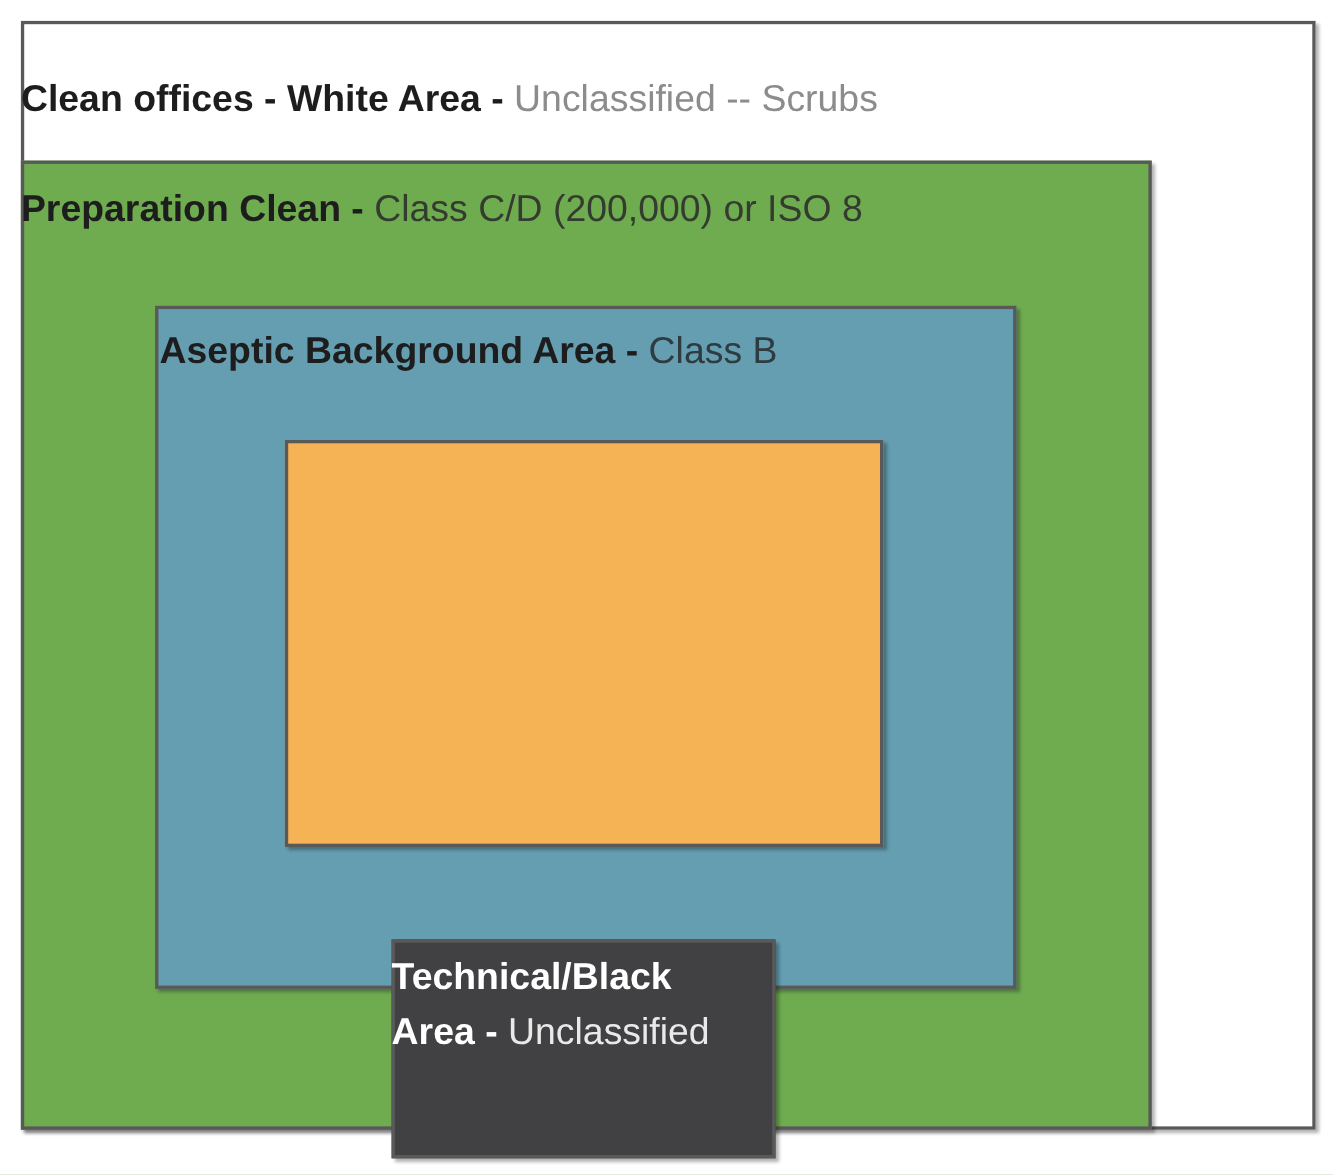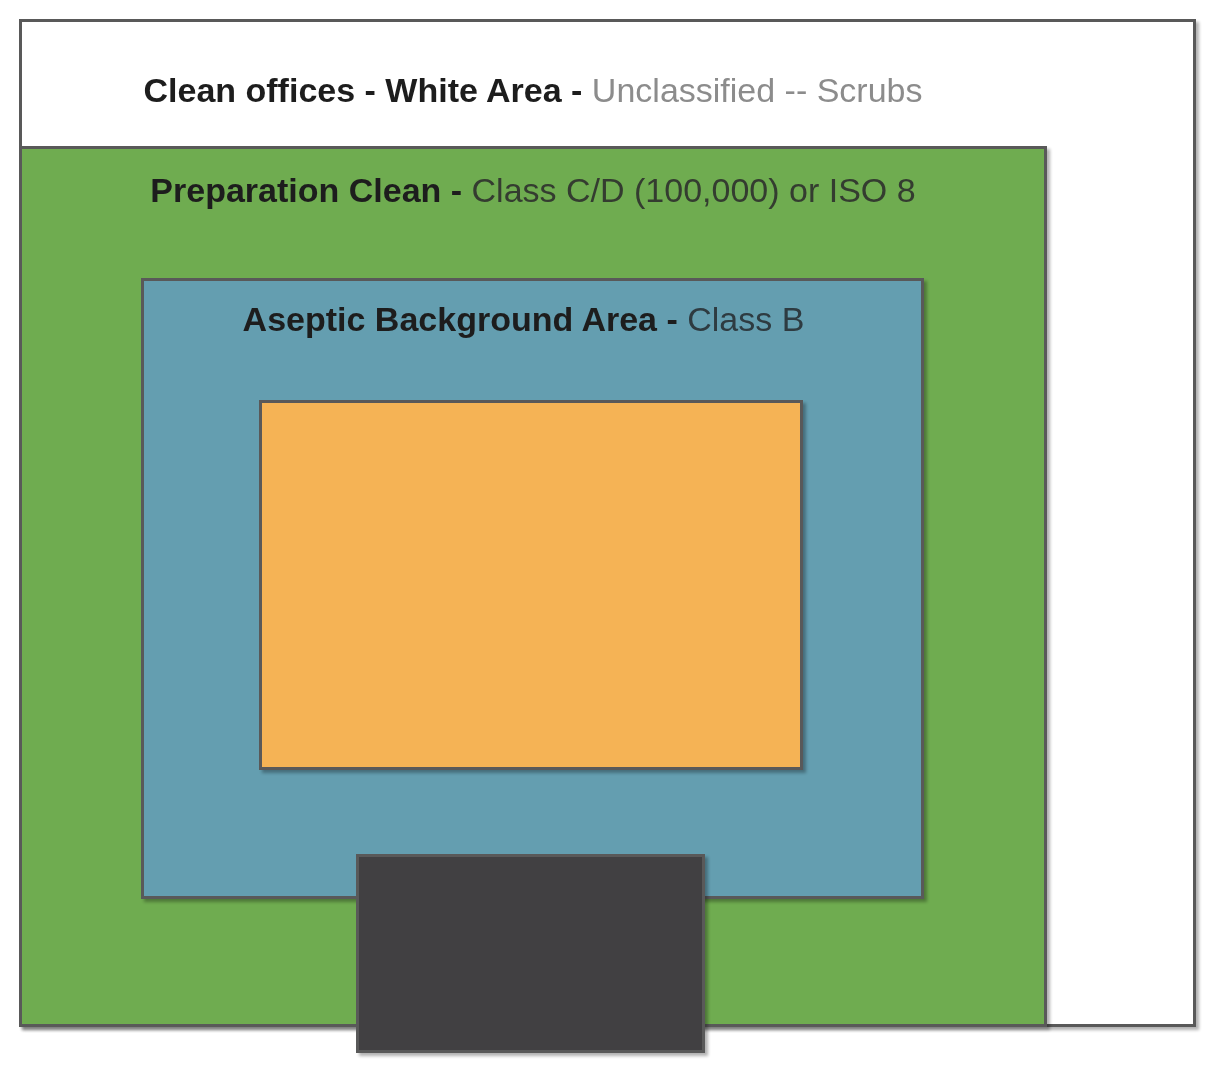--- a/index.html
+++ b/index.html
@@ -19,21 +19,20 @@
     box-shadow: 3px 3px 3px rgba(0,0,0,0.30);
   }
   #outer-box  { left: 19px;  top: 19px;  width: 1177px; height: 1008px; background: var(--white, #ffffff); }
   #green-box  { left: 19px;  top: 146px; width: 1028px; height: 881px;  background: var(--green, #6FAC50); }
   #blue-box   { left: 141px; top: 278px; width: 783px;  height: 621px;  background: var(--blue, #649EB0); }
   #orange-box { left: 259px; top: 400px; width: 544px;  height: 370px;  background: var(--orange, #F5B355); }
   #dark-box   { left: 356px; top: 854px; width: 349px;  height: 199px;  background: var(--dark, #414042); }
 
   .label {
     position: absolute;
-    text-align: center;
     font-size: 34px;
     line-height: 50px;
     color: #3a3a3a;
     letter-spacing: 0px;
     white-space: nowrap;
   }
   .label .b { font-weight: bold; color: #1d1d1d; }
 
   #title-label { left: 19px; top: 65px;  width: 1028px; }
   #title-label .light { color: #8c8c8c; }
@@ -58,22 +57,26 @@
 
   <div class="box" id="orange-box"></div>
 
   <div class="box" id="dark-box"></div>
 
   <div class="label" id="title-label">
     <span class="b">Clean offices - White Area - </span><span class="light">Unclassified -- Scrubs</span>
   </div>
 
   <div class="label" id="prep-label">
-    <div><span class="b">Preparation Clean - </span><span>Class C/D (100,000) or ISO 8</span></div>
+    <div><span class="b">Preparation Clean - </span><span>Class C/D (200,000) or ISO 8</span></div>
   </div>
 
   <div class="label" id="bg-label">
     <div><span class="b">Aseptic Background Area - </span><span>Class B</span></div>
   </div>
 
 
+  <div class="label" id="dark-label">
+    <div class="b">Technical/Black</div>
+    <div><span class="b">Area - </span><span>Unclassified</span></div>
+  </div>
 
 </div>
 
 </body></html>

